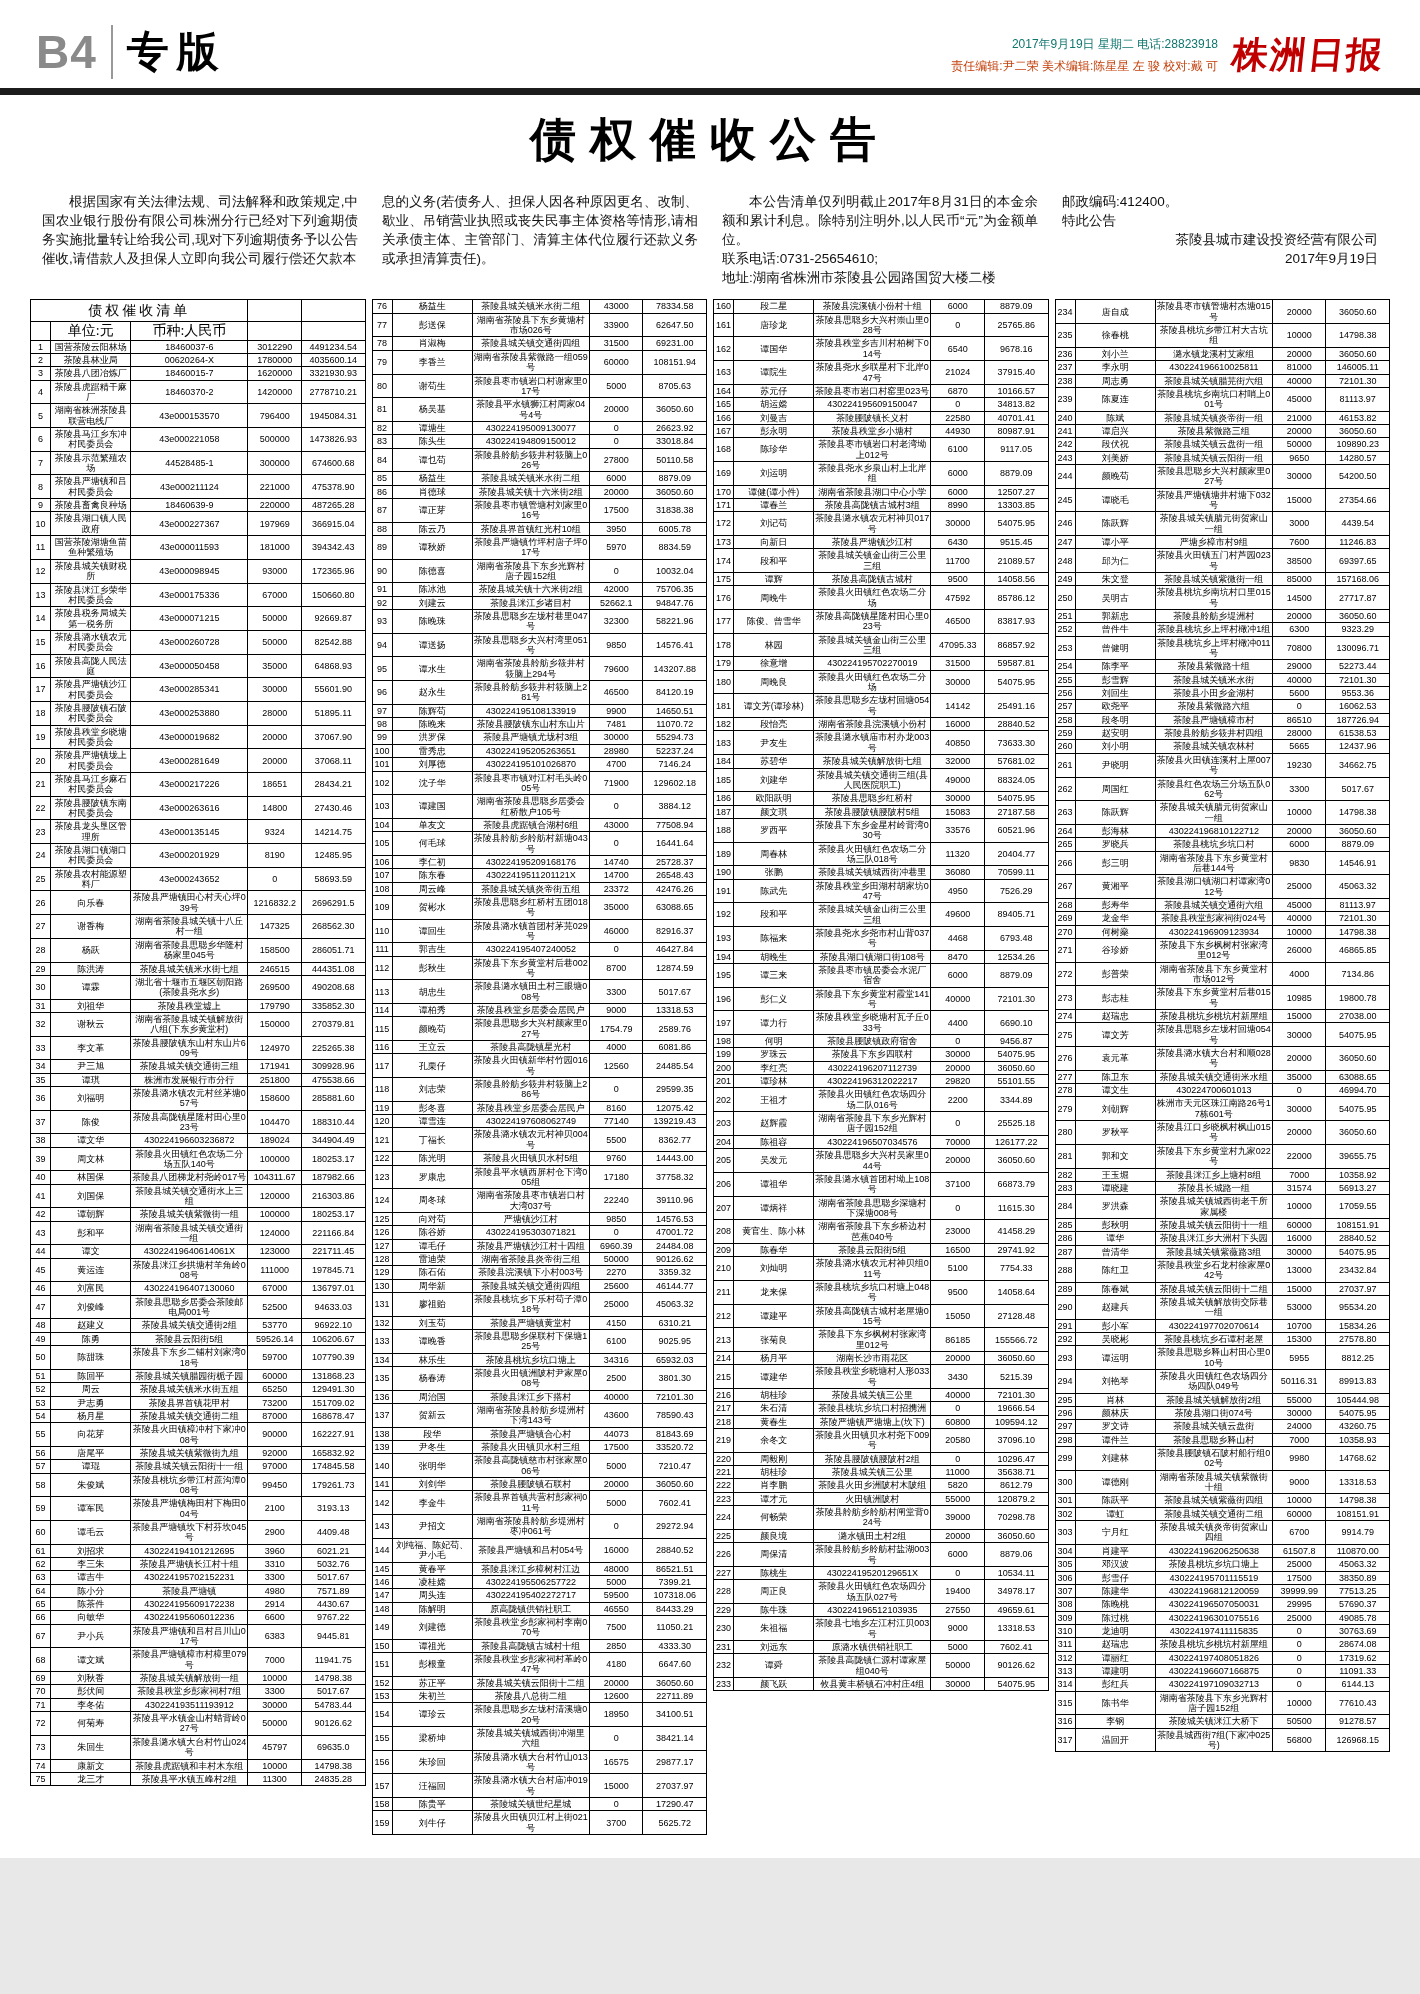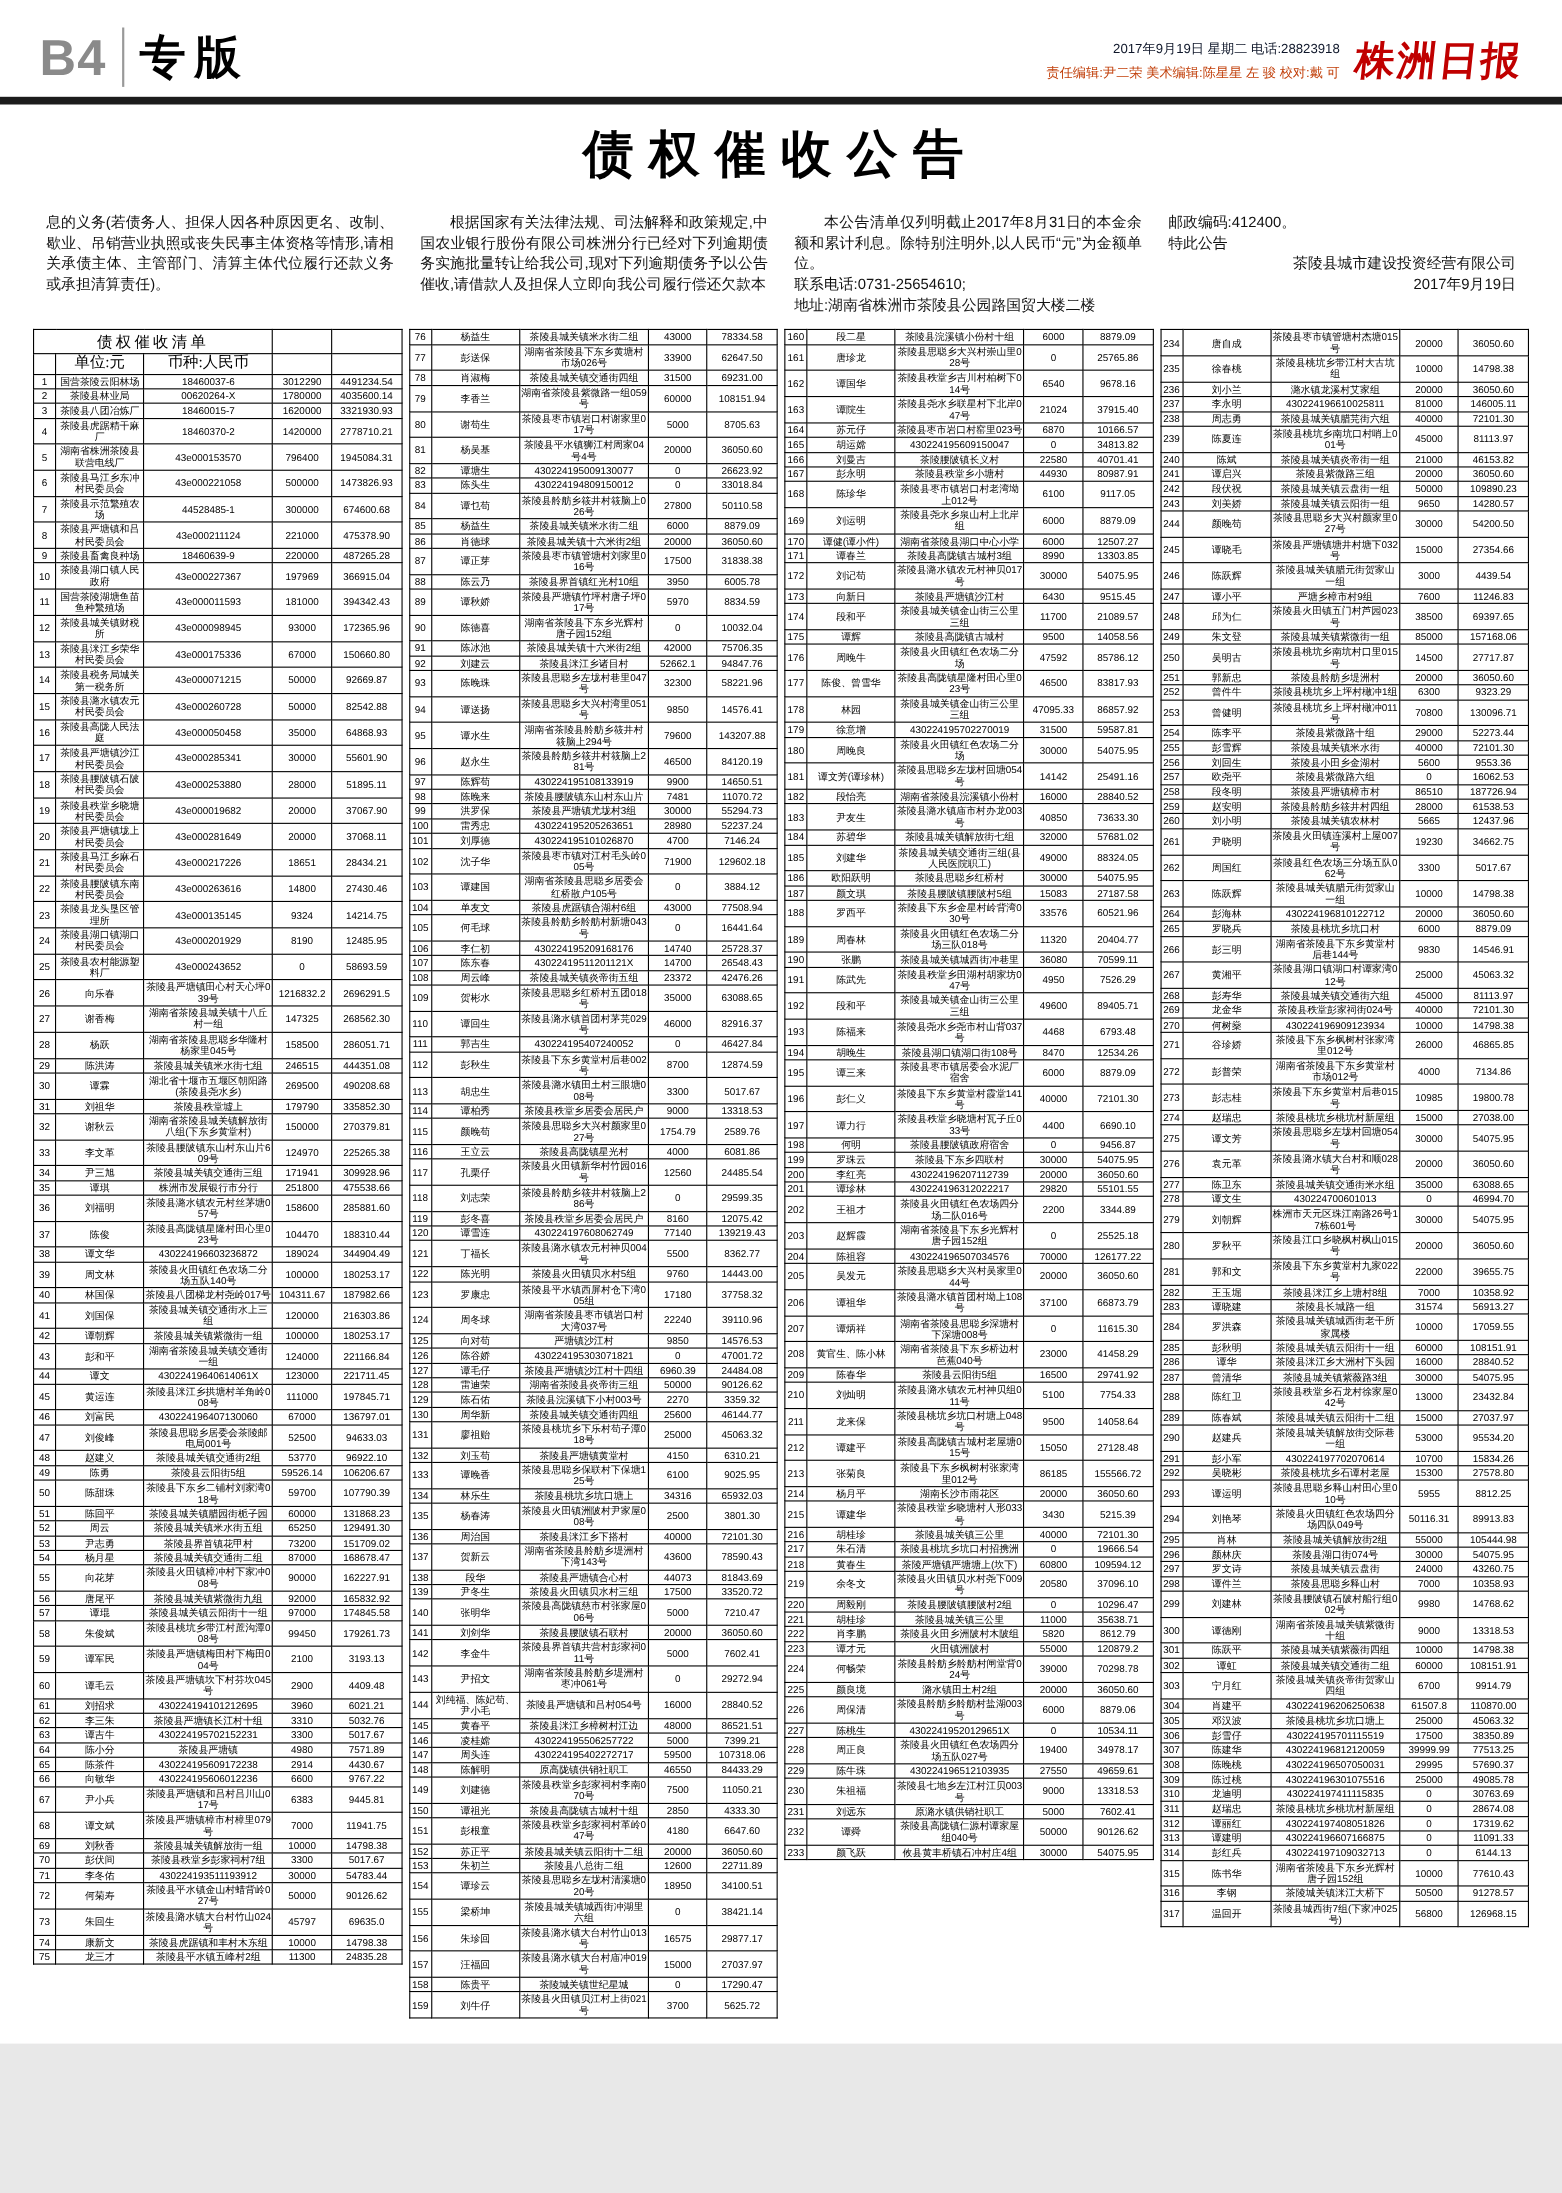--- a/index.html
+++ b/index.html
@@ -6,21 +6,21 @@
   .page{width:1420px;height:1858px;margin:0 auto;background:#ffffff;position:relative;overflow:hidden;
         font-family:"Liberation Sans","DejaVu Sans",sans-serif;color:#111;}
   
   .masthead{display:flex;justify-content:space-between;align-items:flex-end;padding:24px 36px 8px 36px;}
   .mh-left{display:flex;align-items:center;}
   .page-code{font-size:46px;font-weight:bold;color:#8a8a8a;letter-spacing:1px;}
   .mh-divider{width:2px;height:54px;background:#999;margin:0 14px;}
   .section-name{font-size:42px;font-weight:bold;color:#000000;letter-spacing:8px;}
   .mh-right{display:flex;align-items:center;gap:14px;}
   .mh-lines{text-align:right;}
-  .mh-date{font-size:12px;color:#0f172a;margin-bottom:5px;}
+  .mh-date{font-size:12px;color:#0f766e;margin-bottom:5px;}
   .mh-editors{font-size:12px;color:#c2410c;}
   .logo{font-size:36px;font-weight:bold;color:#c00000;font-family:"DejaVu Serif","Liberation Serif",serif;
         transform:skewX(-6deg);letter-spacing:2px;}
   .rule{height:7px;background:#1c1c1c;}
   
   .title{text-align:center;font-size:46px;font-weight:bold;letter-spacing:14px;margin:14px 0 20px 0;color:#000;}
   
   .intro{display:flex;gap:24px;padding:2px 42px 8px 42px;font-size:13.5px;line-height:1.4;text-align:justify;}
   .intro .ic{flex:1;min-width:0;}
   .ic p{margin:0;}
@@ -56,24 +56,24 @@
       <div class="logo">株洲日报</div>
     </div>
   </div>
 
   <div class="rule"></div>
 
   <div class="title">债权催收公告</div>
 
   <div class="intro">
     <div class="ic">
-      <p>息的义务(若债务人、担保人因各种原因更名、改制、歇业、吊销营业执照或丧失民事主体资格等情形,请相关承债主体、主管部门、清算主体代位履行还款义务或承担清算责任)。</p>
+      <p class="indent">根据国家有关法律法规、司法解释和政策规定,中国农业银行股份有限公司株洲分行已经对下列逾期债务实施批量转让给我公司,现对下列逾期债务予以公告催收,请借款人及担保人立即向我公司履行偿还欠款本</p>
     </div>
     <div class="ic">
-      <p class="indent">根据国家有关法律法规、司法解释和政策规定,中国农业银行股份有限公司株洲分行已经对下列逾期债务实施批量转让给我公司,现对下列逾期债务予以公告催收,请借款人及担保人立即向我公司履行偿还欠款本</p>
+      <p>息的义务(若债务人、担保人因各种原因更名、改制、歇业、吊销营业执照或丧失民事主体资格等情形,请相关承债主体、主管部门、清算主体代位履行还款义务或承担清算责任)。</p>
     </div>
     <div class="ic">
       <p class="indent">本公告清单仅列明截止2017年8月31日的本金余额和累计利息。除特别注明外,以人民币“元”为金额单位。</p>
       <p class="line">联系电话:0731-25654610;</p>
       <p class="line">地址:湖南省株洲市茶陵县公园路国贸大楼二楼</p>
     </div>
     <div class="ic">
       <p class="line">邮政编码:412400。</p>
       <p class="line">特此公告</p>
       <p class="line r">茶陵县城市建设投资经营有限公司</p>

